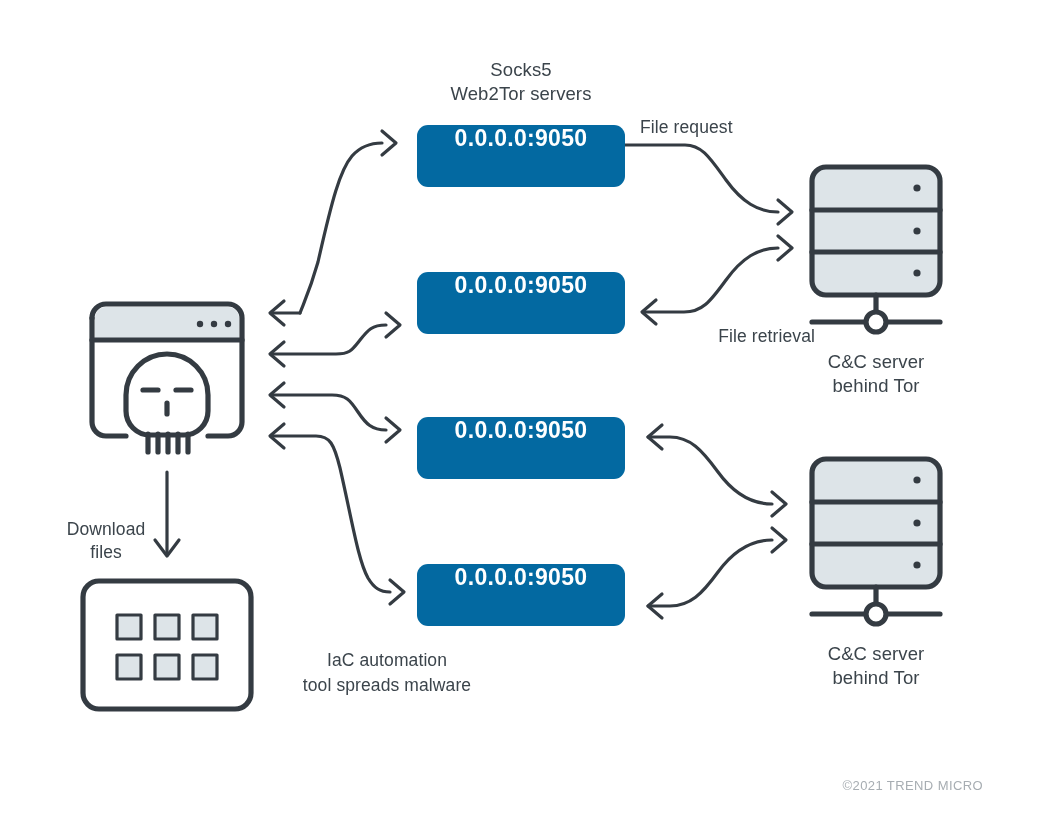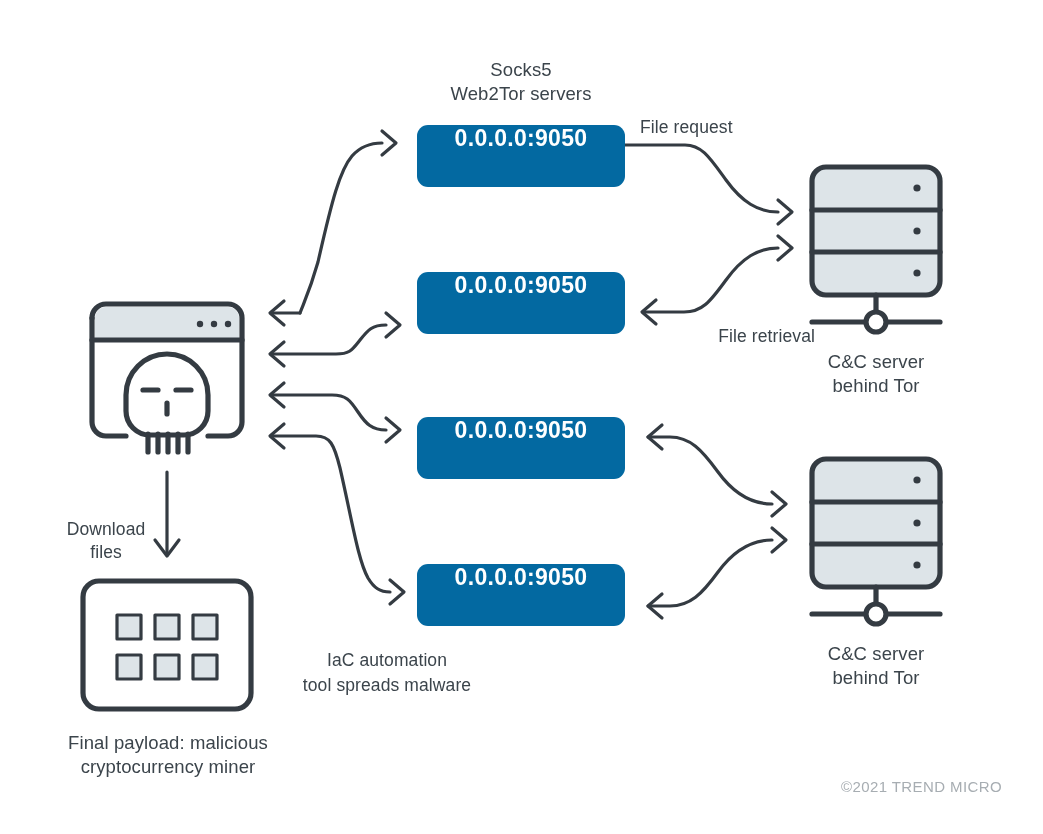--- a/index.html
+++ b/index.html
@@ -47,22 +47,22 @@
   #socks-heading{left:389px;top:58px;width:264px;}
   #linux-heading{left:76px;top:246px;width:182px;}
   #cc1-label{left:784px;top:350px;width:184px;}
   #cc2-label{left:784px;top:642px;width:184px;}
   #file-request{left:640px;top:116px;width:150px;text-align:left;}
   #file-retrieval{left:655px;top:325px;width:160px;text-align:right;}
   #download-files{left:44px;top:482px;width:124px;margin-top:36px;}
   #iac-label{left:272px;top:648px;width:230px;text-align:center;line-height:1.42;}
   #payload-label{left:40px;top:731px;width:256px;}
   #copyright{
-    position:absolute;left:790px;top:778px;width:212px;
-    text-align:right;font-size:15px;color:#a7adb2;letter-spacing:.4px;
+    position:absolute;left:771px;top:778px;width:212px;
+    text-align:right;font-size:13px;color:#a7adb2;letter-spacing:.4px;
   }
 </style>
 </head>
 <body>
 
 <div id="canvas">
 
   <svg id="wires" viewBox="0 0 1043 834">
     <defs>
       <style>
@@ -224,18 +224,16 @@
 
   <div class="lbl lbl-18" id="cc2-label">C&amp;C server
 behind Tor</div>
 
   <div class="lbl lbl-17" id="download-files">Download
 files</div>
 
   <div class="lbl lbl-17" id="iac-label">IaC automation
 tool spreads malware</div>
 
-  <div class="lbl lbl-18" id="payload-label">Final payload: malicious
-cryptocurrency miner</div>
 
   <div id="copyright">©2021 TREND MICRO</div>
 
 </div>
 
 </body></html>

